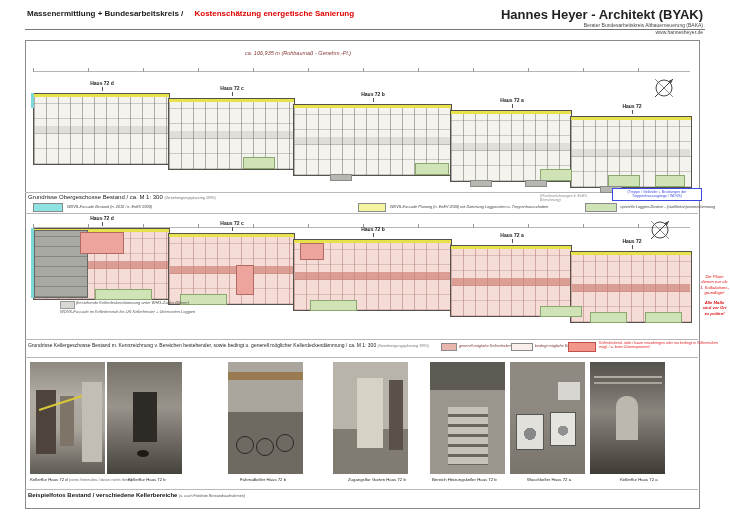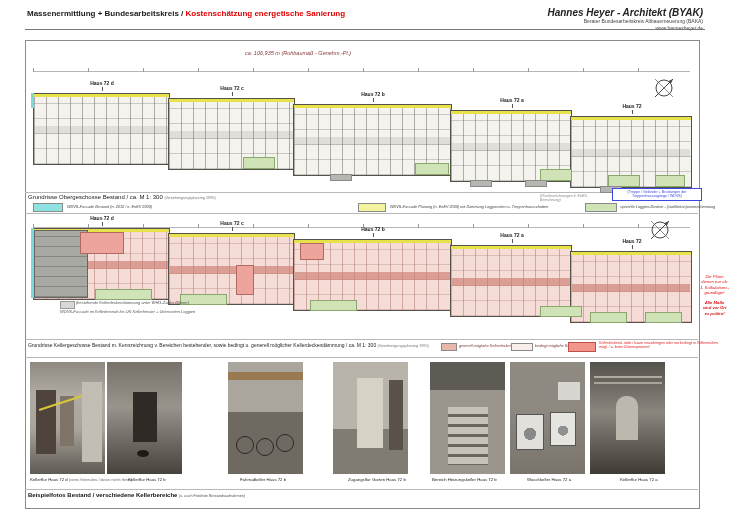--- a/index.html
+++ b/index.html
@@ -1,22 +1,22 @@
 <!DOCTYPE html>
 <html><head>
 <meta charset="utf-8">
 <style>
   html,body{margin:0;padding:0;background:#e8e8e8;}
   .page{position:relative;width:730px;height:514px;background:#ffffff;overflow:hidden;
         font-family:"Liberation Sans", sans-serif;color:#1a1a1a;}
   
   .hdr-title{position:absolute;left:27px;top:9px;font-size:8px;font-weight:bold;white-space:nowrap;}
-  .hdr-title .red{color:#e00000;}
+  .hdr-title .red{color:#e00000;margin-left:9px;}
   .hdr-right{position:absolute;right:27px;top:7px;text-align:right;}
-  .hdr-name{font-size:10px;font-weight:bold;color:#222;font-style:italic;}
+  .hdr-name{font-size:13px;font-weight:bold;color:#222;}
   .hdr-sub{font-size:5px;color:#444;line-height:1.35;}
   .hrule{position:absolute;left:25px;top:29px;width:680px;height:1px;background:#777;}
   
   .frame{position:absolute;left:25px;top:40px;width:673px;height:467px;border:1px solid #8a8a8a;}
   .div-line{position:absolute;left:25px;width:673px;height:1px;background:#b8b8b8;}
   #d1{top:192px}#d2{top:213px}#d3{top:339px}#d4{top:357px}#d5{top:489px}
   
   .house{position:absolute;border:1px solid #55524c;background-color:#f4f3ee;
     background-image:repeating-linear-gradient(90deg,rgba(90,88,82,.45) 0 1px,transparent 1px 12px),
                      repeating-linear-gradient(0deg,rgba(90,88,82,.28) 0 1px,transparent 1px 15px);}

